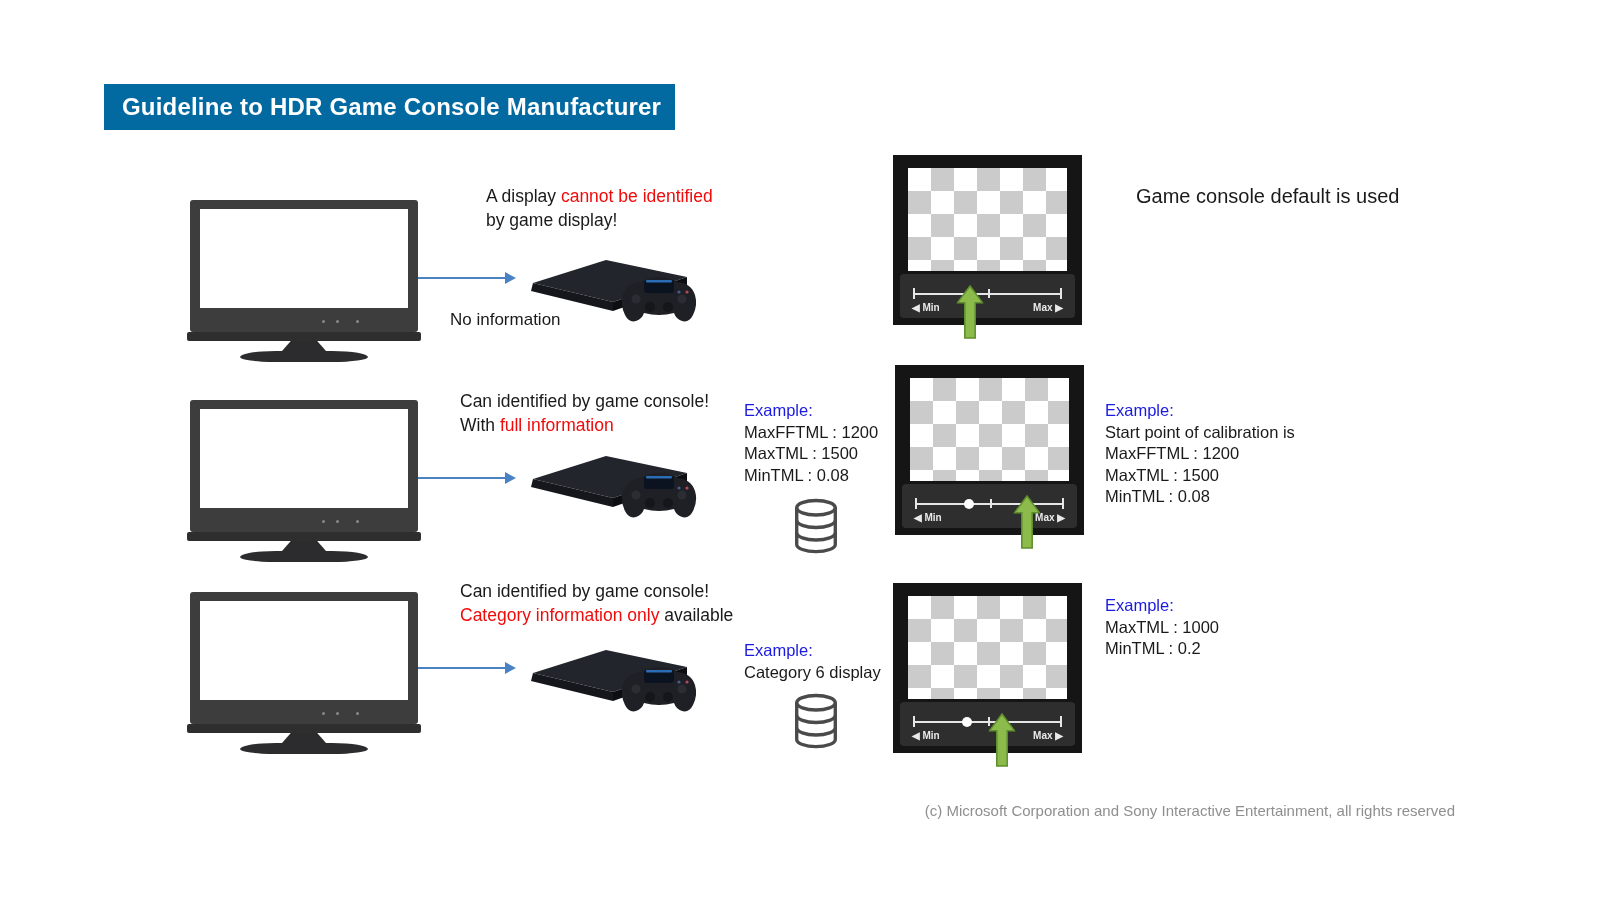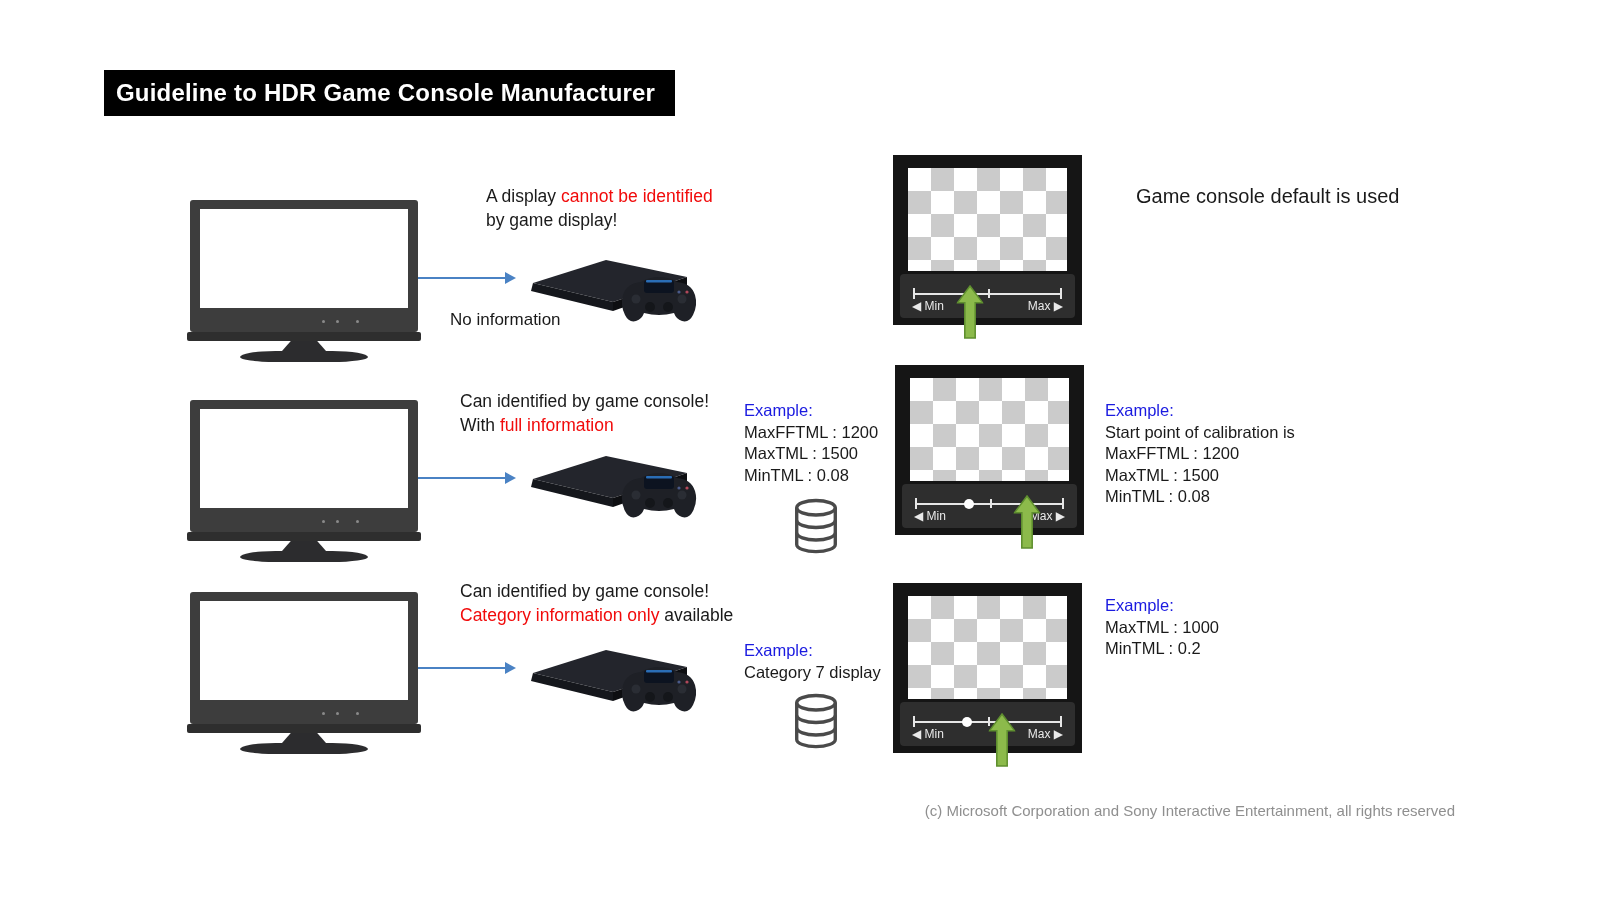--- a/index.html
+++ b/index.html
@@ -4,22 +4,22 @@
 <style>
   html,body{margin:0;padding:0;background:#ffffff;}
   #canvas{
     position:relative;width:1600px;height:900px;overflow:hidden;background:#ffffff;
     font-family:"Liberation Sans",sans-serif;color:#1a1a1a;
   }
   .abs{position:absolute;}
 
   
   .title-bar{
-    left:104px;top:70px;width:571px;height:46px;background:#000000;
-    display:flex;align-items:center;padding-left:12px;box-sizing:border-box;
+    left:104px;top:84px;width:571px;height:46px;background:#0369a1;
+    display:flex;align-items:center;padding-left:18px;box-sizing:border-box;
   }
   .title-bar span{color:#ffffff;font-size:24px;font-weight:bold;letter-spacing:.2px;}
 
   
   .desc{font-size:17.5px;line-height:24px;color:#1a1a1a;}
   .red{color:#f10a0a;}
   .caption{font-size:17px;color:#1a1a1a;}
   .example{font-size:16.5px;line-height:21.5px;}
   .example .lbl{color:#1a1ae0;}
   .footer-text{font-size:15px;color:#8f8f8f;}
@@ -46,21 +46,21 @@
     background-color:#fff;
     background-image:repeating-conic-gradient(#cbcbcb 0% 25%, #ffffff 0% 50%);
     background-size:46px 46px;}
   .calib-panel{position:absolute;left:7px;right:7px;bottom:7px;height:44px;background:#2e2e2e;border-radius:4px;}
   .track{position:absolute;left:13px;right:13px;top:14px;height:11px;
          border-left:2px solid #e6e6e6;border-right:2px solid #e6e6e6;}
   .track::before{content:"";position:absolute;left:0;right:0;top:5px;height:2px;background:#e6e6e6;}
   .track .tick{position:absolute;left:50%;top:1px;width:2px;height:9px;background:#e6e6e6;}
   .slider-dot{position:absolute;top:1px;width:10px;height:10px;border-radius:50%;background:#ffffff;
               transform:translateX(-50%);}
-  .minmax{position:absolute;bottom:5px;font-size:12px;color:#e9e9e9;}
+  .minmax{position:absolute;bottom:5px;font-size:10px;color:#e9e9e9;font-weight:bold;}
   .min-l{left:12px;} .max-l{right:12px;}
   .green-arrow{position:absolute;top:-3px;width:27px;height:54px;transform:translateX(-50%);z-index:5;}
 
   .db-icon{width:54px;height:60px;}
   .console-svg{width:205px;height:82px;}
 </style>
 </head>
 <body>
 
 <div id="canvas">
@@ -235,21 +235,21 @@
           <circle cx="179" cy="52" r="4.5" fill="#2a2d34"></circle>
         <circle cx="147" cy="60" r="5" fill="#14161a"></circle>
           <circle cx="165" cy="60" r="5" fill="#14161a"></circle>
         <circle cx="184" cy="45" r="1.6" fill="#b2485a"></circle>
           <circle cx="176" cy="45" r="1.6" fill="#4a5a8a"></circle>
       </g>
     </svg>
 
     <div class="abs example" style="left:744px;top:640px;">
       <div class="lbl">Example:</div>
-      <div>Category 7 display</div>
+      <div>Category 6 display</div>
     </div>
 
     <svg class="abs db-icon" style="left:789px;top:693px;" viewBox="0 0 56 62">
       <g fill="none" stroke="#4a4a4a" stroke-width="3.5">
         <ellipse cx="28" cy="10" rx="20" ry="7.5"></ellipse>
         <path d="M8,10 v38 c0,4.1 9,7.5 20,7.5 s20,-3.4 20,-7.5 v-38"></path>
         <path d="M8,23 c0,4.1 9,7.5 20,7.5 s20,-3.4 20,-7.5"></path>
         <path d="M8,36 c0,4.1 9,7.5 20,7.5 s20,-3.4 20,-7.5"></path>
       </g>
     </svg>

